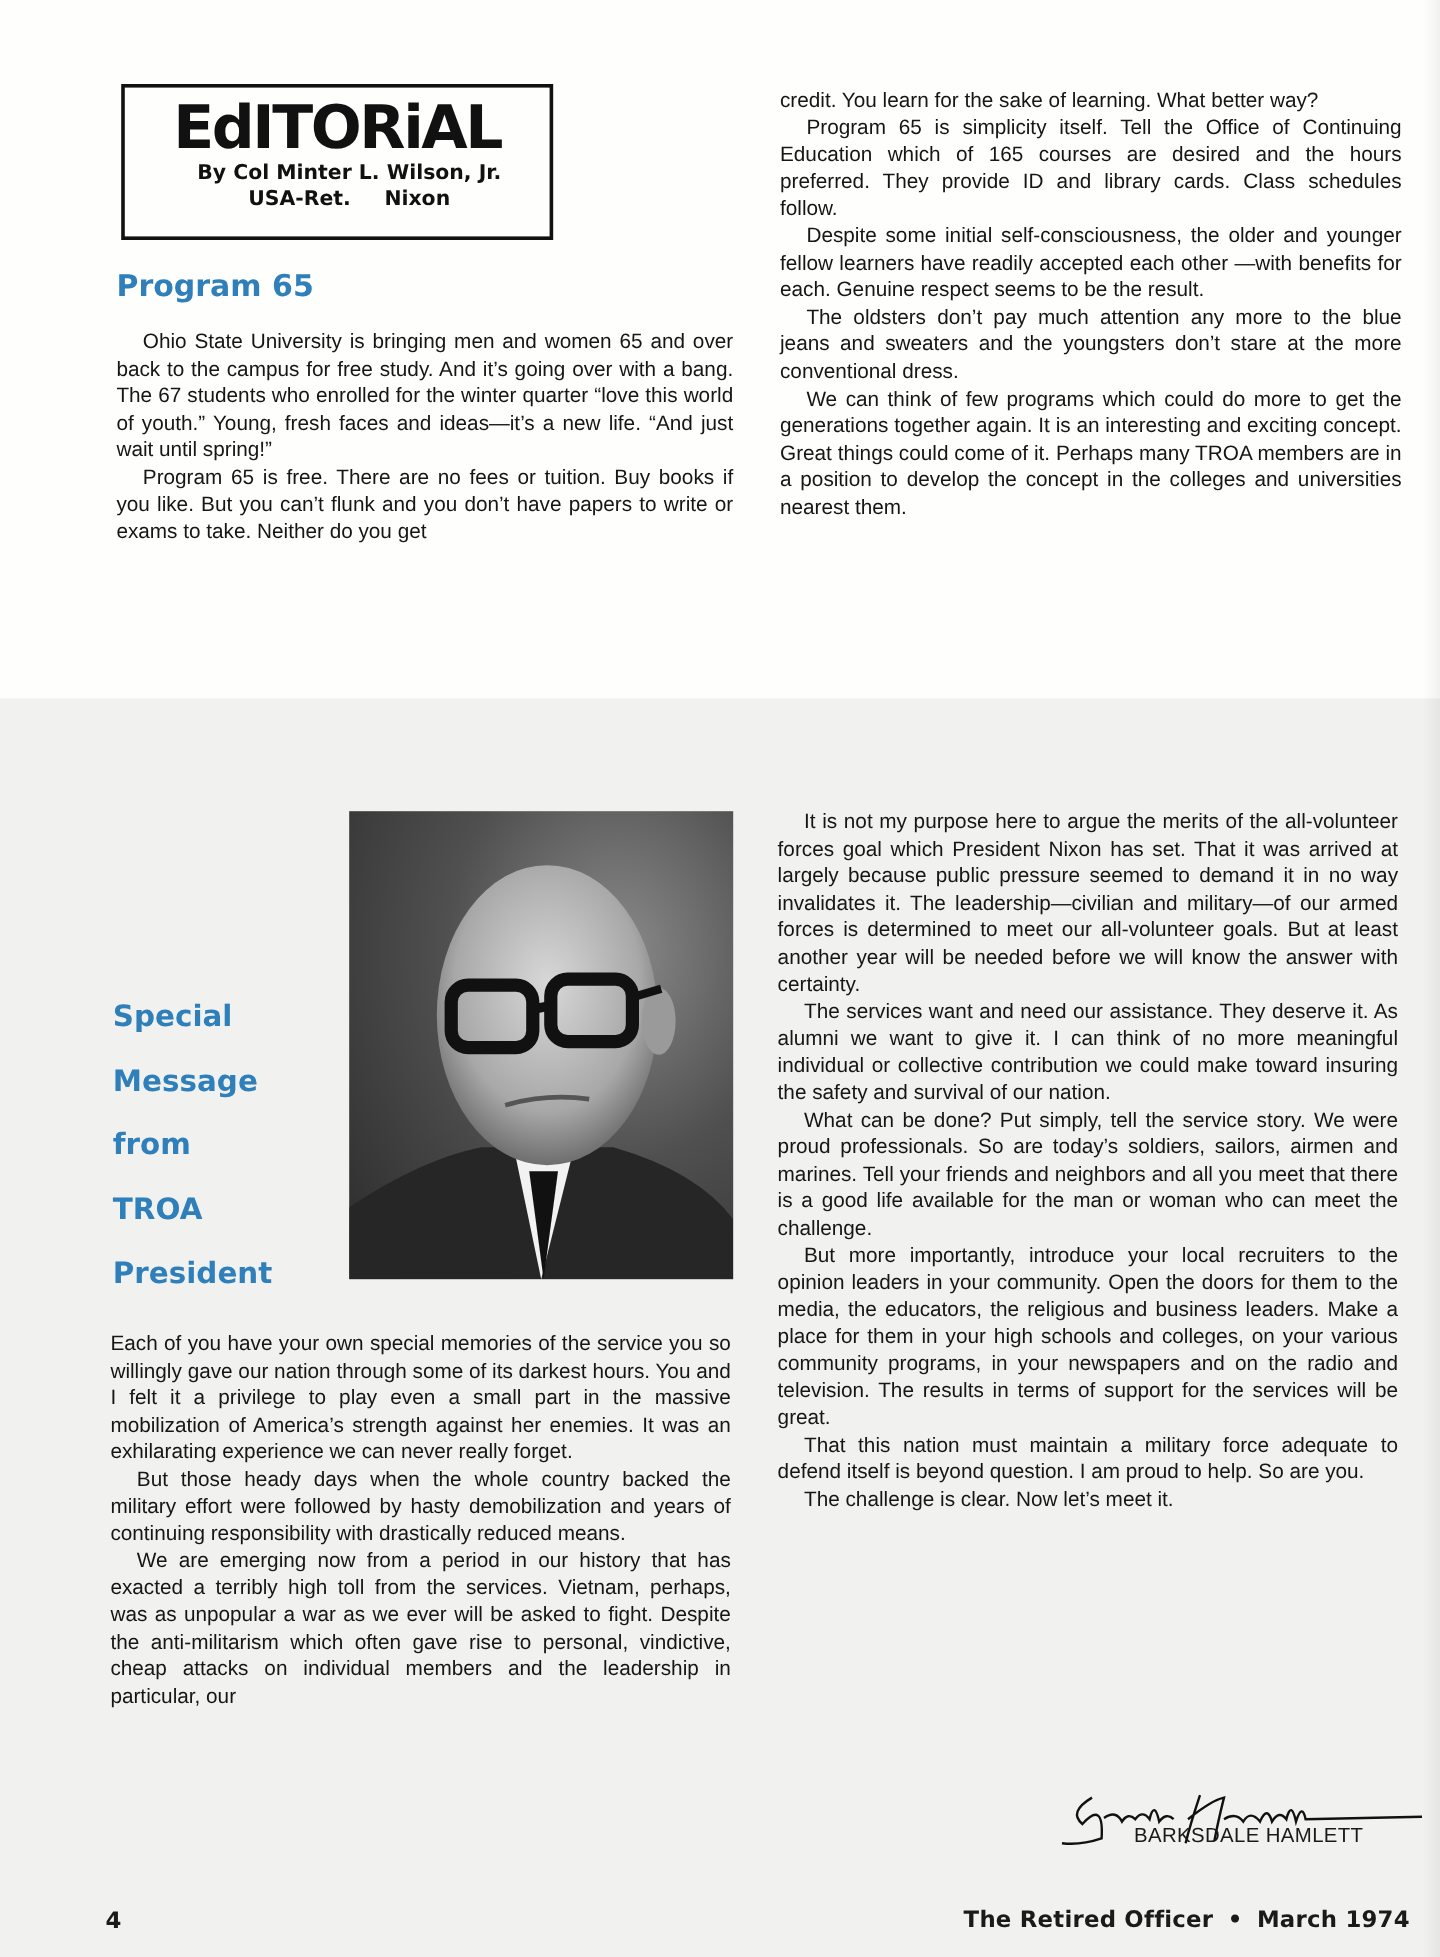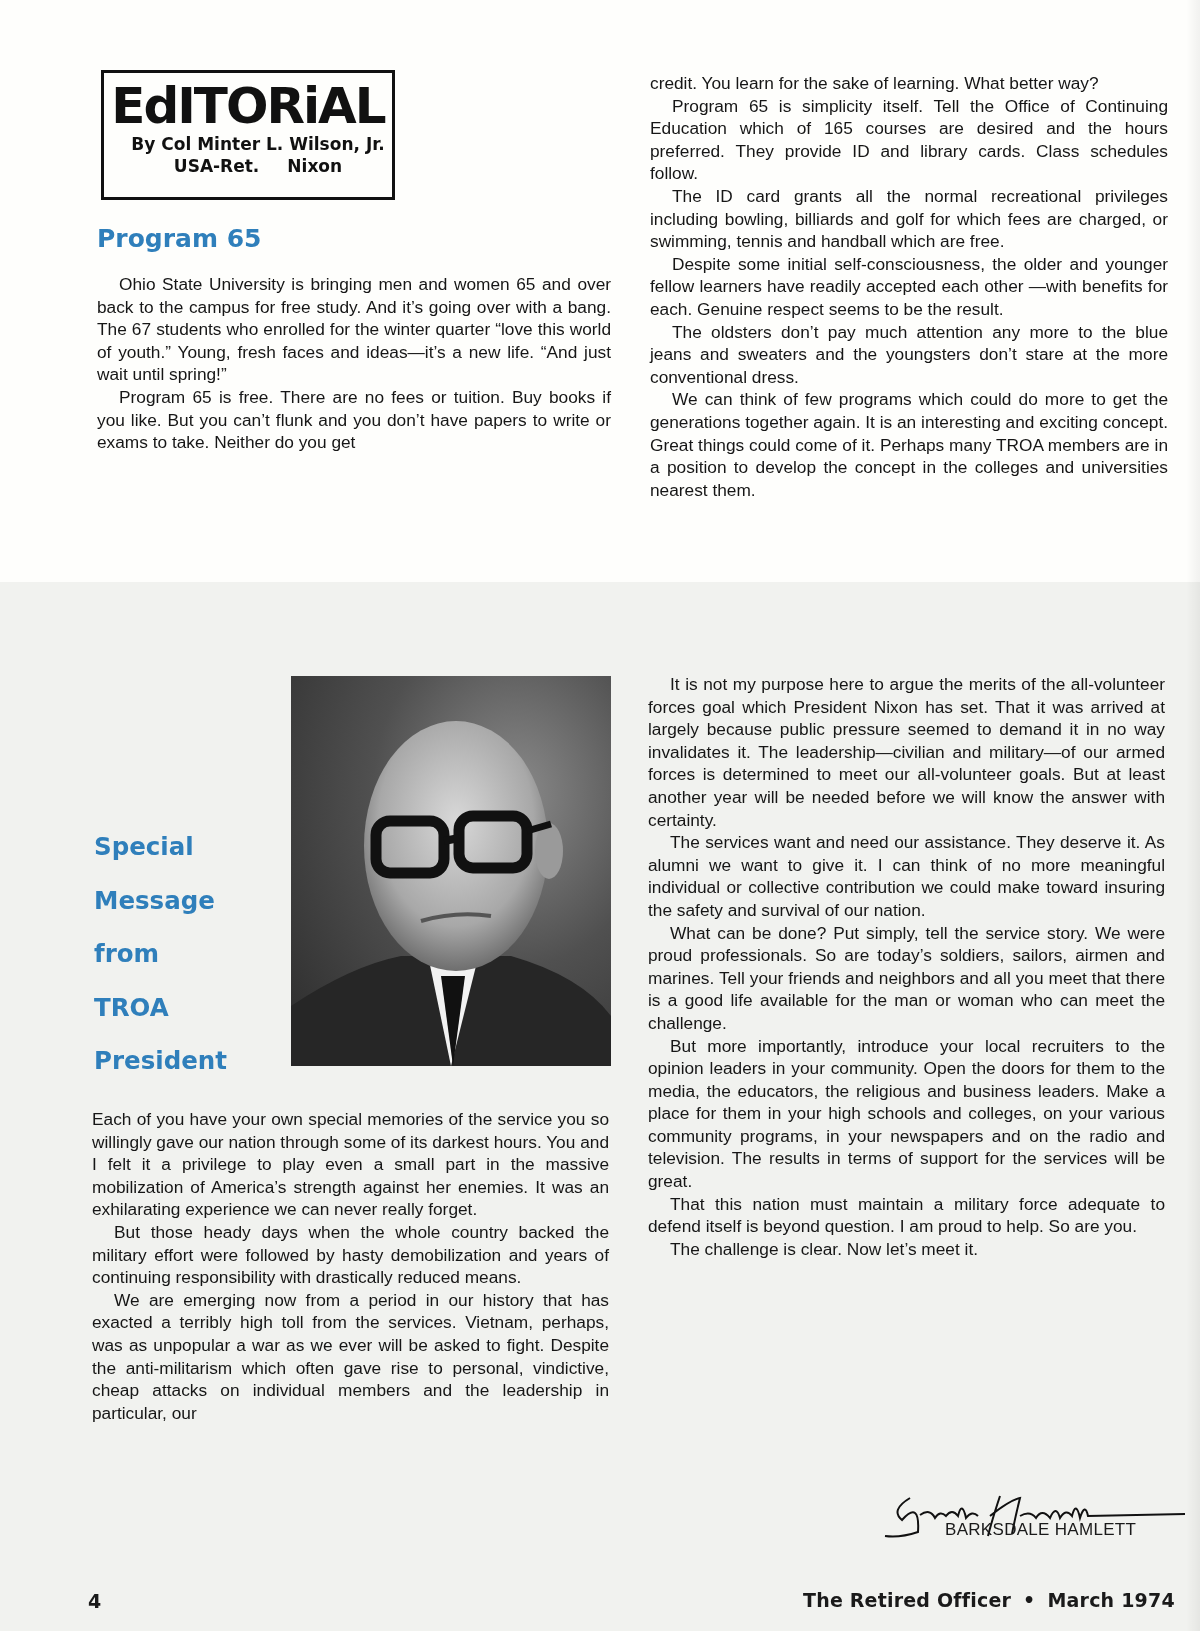--- a/index.html
+++ b/index.html
@@ -23,21 +23,21 @@
     }
     .col { position: absolute; }
     .body-text {
       font-size: 17.3px; line-height: 22.6px; text-align: justify;
       color: #161616; margin: 0;
     }
     .body-text p { margin: 0; text-indent: 22px; }
     .body-text p.noindent { text-indent: 0; }
 
     .editorial-box {
-      position: absolute; left: 101px; top: 70px; width: 294px; height: 130px;
+      position: absolute; left: 101px; top: 70px; width: 360px; height: 130px;
       border: 3px solid #111; box-sizing: border-box; text-align: center;
       background: #fefefc;
     }
     .editorial-title {
       font-family: "DejaVu Sans", sans-serif; font-weight: bold;
       font-size: 50px; letter-spacing: -2px; line-height: 54px;
       margin-top: 6px; color: #111;
     }
     .editorial-byline {
       font-family: "DejaVu Sans", sans-serif; font-weight: bold;
@@ -100,21 +100,20 @@
 <div class="program-heading blue-heading">Program 65</div>
 
 <div class="col body-text" style="left:97px; top:273px; width:514px;">
   <p>Ohio State University is bringing men and women 65 and over back to the campus for free study. And it’s going over with a bang. The 67 students who enrolled for the winter quarter “love this world of youth.” Young, fresh faces and ideas—it’s a new life. “And just wait until spring!”</p>
   <p>Program 65 is free. There are no fees or tuition. Buy books if you like. But you can’t flunk and you don’t have papers to write or exams to take. Neither do you get</p>
 </div>
 
 <div class="col body-text" style="left:650px; top:72px; width:518px;">
   <p class="noindent">credit. You learn for the sake of learning. What better way?</p>
   <p>Program 65 is simplicity itself. Tell the Office of Continuing Education which of 165 courses are desired and the hours preferred. They provide ID and library cards. Class schedules follow.</p>
-  <p>The ID card grants all the normal recreational privileges including bowling, billiards and golf for which fees are charged, or swimming, tennis and handball which are free.</p>
   <p>Despite some initial self-consciousness, the older and younger fellow learners have readily accepted each other —with benefits for each. Genuine respect seems to be the result.</p>
   <p>The oldsters don’t pay much attention any more to the blue jeans and sweaters and the youngsters don’t stare at the more conventional dress.</p>
   <p>We can think of few programs which could do more to get the generations together again. It is an interesting and exciting concept. Great things could come of it. Perhaps many TROA members are in a position to develop the concept in the colleges and universities nearest them.</p>
 </div>
 
 <div class="special-heading blue-heading">
   <div>Special</div>
   <div>Message</div>
   <div>from</div>
   <div>TROA</div>

